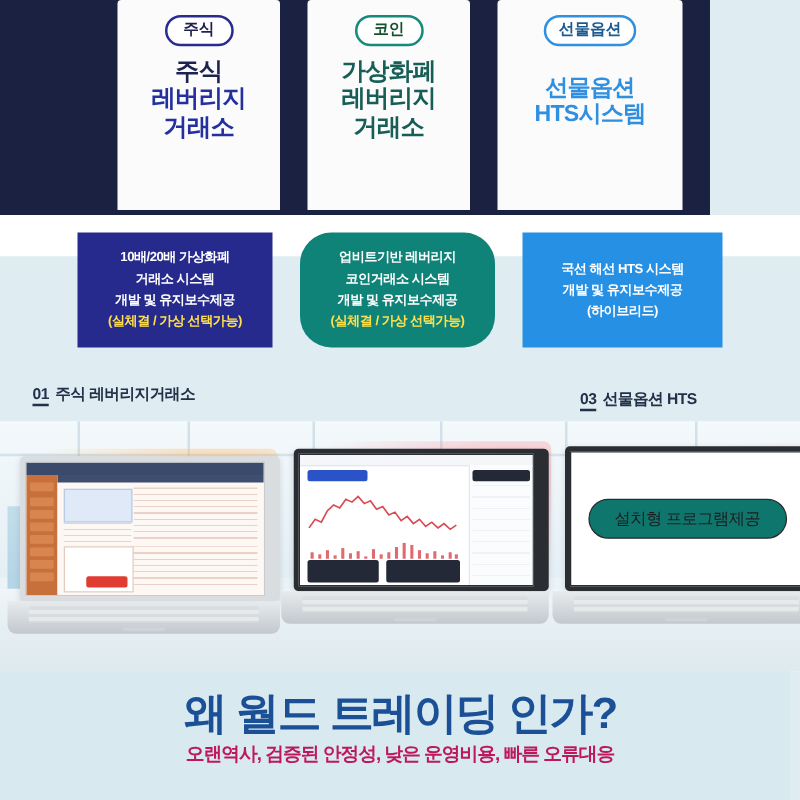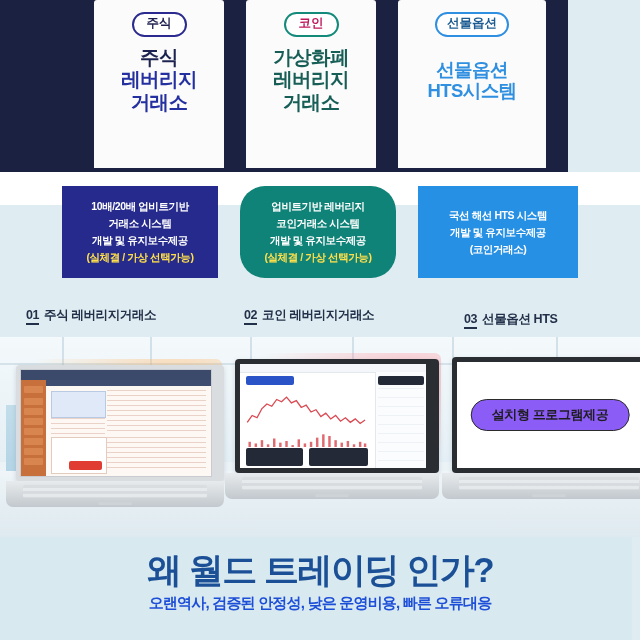--- a/index.html
+++ b/index.html
@@ -13,21 +13,21 @@
   
   .hero{position:absolute;left:0;top:0;width:568px;height:172px;background:#1b2140;}
   .hero-cards{position:absolute;left:0;top:0;width:640px;height:172px;display:flex;
     justify-content:center;align-items:flex-start;gap:22px;}
   .card{position:relative;width:130px;height:168px;background:#fbfbfb;
     border-radius:3px 3px 0 0;display:flex;flex-direction:column;align-items:center;
     padding-top:12px;box-sizing:border-box;}
   .card.c3{width:148px;}
   .badge{border:2.5px solid #2b2b8f;border-radius:14px;background:#ffffff;
     padding:3px 13px 4px;font-size:12.5px;font-weight:bold;color:#1f2050;line-height:1.1;}
-  .card.c2 .badge{border-color:#138a7a;color:#be185d;}
+  .card.c2 .badge{border-color:#138a7a;color:#14532d;}
   .card.c3 .badge{border-color:#2f8fe0;color:#1c5b91;padding:3px 10px 4px;}
   .card-title{margin-top:9px;text-align:center;font-weight:bold;font-size:19.5px;
     line-height:1.16;letter-spacing:-0.6px;}
   .card.c1 .card-title{color:#2430a0;}
   .card.c1 .card-title .l1{color:#1d2350;}
   .card.c2 .card-title{color:#175e57;}
   .card.c3 .card-title{color:#2f8fe0;font-size:18.5px;margin-top:22px;}
 
   
   .white-band{position:absolute;left:0;top:172px;width:640px;height:33px;background:#ffffff;}
@@ -96,30 +96,30 @@
   .s2-right{position:absolute;right:0;top:8%;width:27%;height:92%;background:#fbfcfd;border-left:1px solid #e3e7ee;}
   .s2-rhead{position:absolute;left:4%;top:4%;width:92%;height:9%;background:#232936;border-radius:2px;}
   .s2-rows{position:absolute;left:4%;top:16%;width:92%;height:80%;
     background:repeating-linear-gradient(180deg,#eef1f5 0 1px,rgba(0,0,0,0) 1px 9px);}
   .s2-chart{position:absolute;left:3%;top:23%;width:66%;height:44%;}
   .s2-vol{position:absolute;left:3%;top:64%;width:66%;height:16%;}
   .s2-panel{position:absolute;bottom:2%;height:17%;background:#232936;border-radius:2px;}
 
   
   .s3-label{position:absolute;left:50%;top:50%;transform:translate(-50%,-50%);
-    border:1.6px solid #2b2b2b;border-radius:20px;padding:6px 20px;background:#8b5cf6;
-    font-size:13px;font-weight:bold;color:#1d1d1d;letter-spacing:-0.4px;white-space:nowrap;}
+    border:1.6px solid #2b2b2b;border-radius:20px;padding:6px 20px;background:#0f766e;
+    font-size:13px;font-weight:normal;color:#1d1d1d;letter-spacing:-0.4px;white-space:nowrap;}
   .glow{position:absolute;border-radius:6px;pointer-events:none;}
 
   
   .bottom{position:absolute;left:0;top:537px;width:632px;height:103px;background:#d8eaf0;}
   .bt-title{position:absolute;left:0;top:10px;width:640px;text-align:center;
     font-size:35px;font-weight:bold;color:#1b4f96;letter-spacing:-1.5px;}
   .bt-sub{position:absolute;left:0;top:57px;width:640px;text-align:center;
-    font-size:15px;font-weight:bold;color:#1d4ed8;letter-spacing:-0.8px;}
+    font-size:15px;font-weight:bold;color:#be185d;letter-spacing:-0.8px;}
 </style>
 </head>
 <body>
 
 <div class="page">
 
   <div class="hero">
     <div class="hero-cards">
 
       <div class="card c1">
@@ -149,47 +149,44 @@
       </div>
 
     </div>
   </div>
 
   <div class="white-band"></div>
 
   <div class="info-row">
 
     <div class="info b1">
-      <div>10배/20배 업비트기반</div>
+      <div>10배/20배 가상화폐</div>
       <div>거래소 시스템</div>
       <div>개발 및 유지보수제공</div>
       <div class="hl">(실체결 / 가상 선택가능)</div>
     </div>
 
     <div class="info b2">
       <div>업비트기반 레버리지</div>
       <div>코인거래소 시스템</div>
       <div>개발 및 유지보수제공</div>
       <div class="hl">(실체결 / 가상 선택가능)</div>
     </div>
 
     <div class="info b3">
       <div>국선 해선 HTS 시스템</div>
       <div>개발 및 유지보수제공</div>
-      <div>(코인거래소)</div>
+      <div>(하이브리드)</div>
     </div>
 
   </div>
 
   <div class="labels">
     <div class="lab l1">
       <span class="num">01</span><span>주식 레버리지거래소</span>
-    </div>
-    <div class="lab l2">
-      <span class="num">02</span><span>코인 레버리지거래소</span>
     </div>
     <div class="lab l3">
       <span class="num">03</span><span>선물옵션 HTS</span>
     </div>
   </div>
 
   <div class="photo">
     <div class="sky"></div>
     <div class="mull" style="left:62px;"></div>
     <div class="mull" style="left:150px;"></div>

